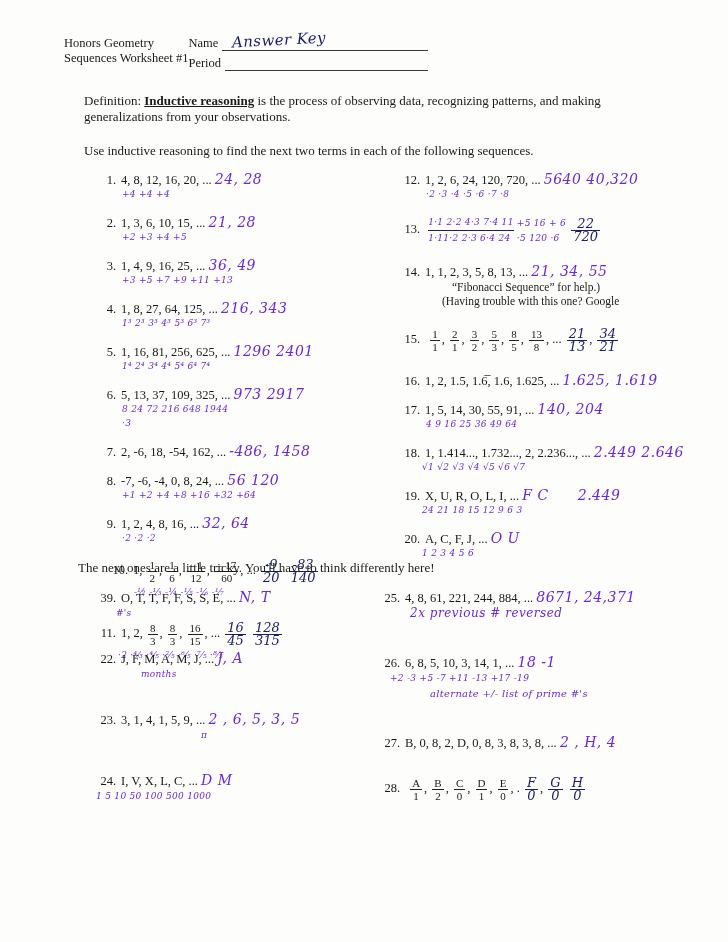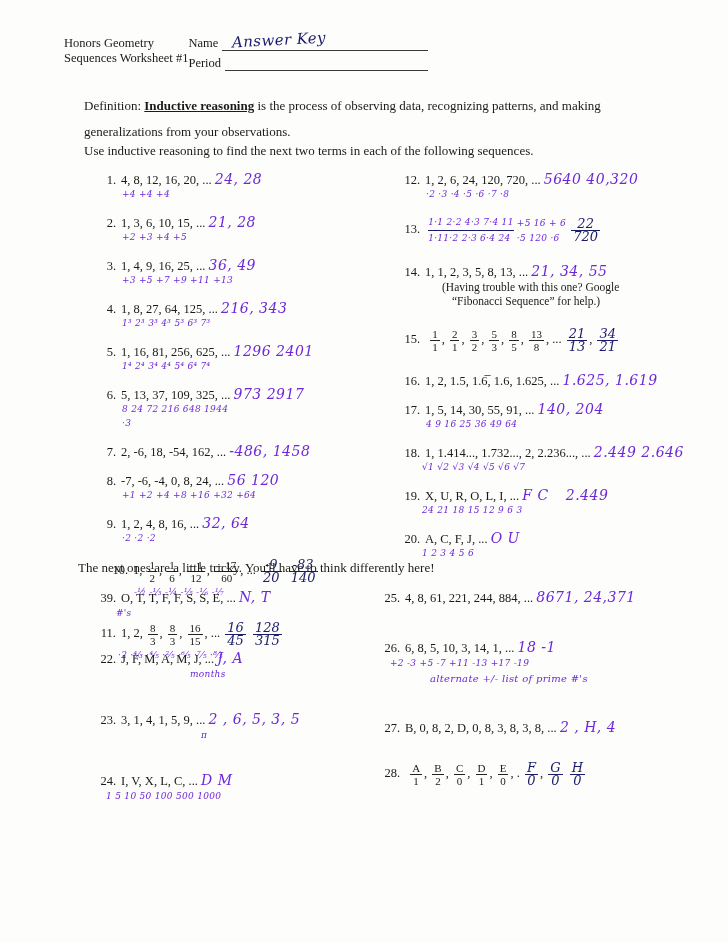--- a/index.html
+++ b/index.html
@@ -64,21 +64,21 @@
     letter-spacing: 0.4px;
   }
 
   
   .definition {
     position: absolute;
     top: 93px;
     left: 84px;
     width: 560px;
     font-size: 13px;
-    line-height: 26px;
+    line-height: 16px;
   }
   .definition .u { text-decoration: underline; font-weight: bold; }
   .instructions {
     position: absolute;
     top: 143px;
     left: 84px;
     width: 580px;
     font-size: 13px;
   }
 
@@ -298,22 +298,22 @@
       <span style="display:inline-block;vertical-align:middle;">
         <span class="hw hw-small" style="display:block;">+5     16        + 6</span>
         <span class="hw hw-small" style="display:block;">·5    120      ·6</span>
       </span>
       <span class="frac hwf"><span class="n">22</span><span class="d">720</span></span>
     </div>
 
     <div class="item" style="margin-bottom:20px;">
       <span class="num">14.</span><span class="body">1, 1, 2, 3, 5, 8, 13, ...</span>
       <span class="hw hw-main">21, 34, 55</span>
+      <div class="note" style="margin-left:52px;">“Fibonacci Sequence” for help.)</div>
       <div class="note" style="margin-left:42px;">(Having trouble with this one?  Google</div>
-      <div class="note" style="margin-left:52px;">“Fibonacci Sequence” for help.)</div>
     </div>
 
     <div class="item" style="margin-bottom:20px;">
       <span class="num">15.</span>
       <span class="frac"><span class="n">1</span><span class="d">1</span></span>,
       <span class="frac"><span class="n">2</span><span class="d">1</span></span>,
       <span class="frac"><span class="n">3</span><span class="d">2</span></span>,
       <span class="frac"><span class="n">5</span><span class="d">3</span></span>,
       <span class="frac"><span class="n">8</span><span class="d">5</span></span>,
       <span class="frac"><span class="n">13</span><span class="d">8</span></span><span>, ...</span>
@@ -334,21 +334,21 @@
 
     <div class="item">
       <span class="num">18.</span><span class="body">1, 1.414..., 1.732..., 2, 2.236..., ...</span>
       <span class="hw hw-main">2.449      2.646</span>
       <div class="hw hw-small" style="margin-left:22px;margin-top:-1px;">√1  √2     √3     √4   √5        √6        √7</div>
     </div>
 
     <div class="item">
       <span class="num">19.</span><span class="body">X, U, R, O, L, I, ...</span>
       <span class="hw hw-main">F    C</span>
-      <span class="hw hw-main" style="margin-left:14px;">2.449</span>
+      <span class="hw hw-main" style="margin-left:26px;">2.449</span>
       <div class="hw hw-small" style="margin-left:22px;margin-top:-1px;">24  21  18  15 12  9   6      3</div>
     </div>
 
     <div class="item">
       <span class="num">20.</span><span class="body">A, C, F, J, ...</span>
       <span class="hw hw-main">O     U</span>
       <div class="hw hw-small" style="margin-left:22px;margin-top:-1px;">1    2    3     4     5    6</div>
     </div>
 
   </div>
@@ -357,38 +357,39 @@
 
   <div class="col-left2">
     <div class="item2">
       <span class="num">39.</span><span class="body">O, T, T, F, F, S, S, E, ...</span>
       <span class="hw hw-main">N,  T</span>
       <div class="hw hw-small" style="margin-left:20px;">#'s</div>
     </div>
     <div class="item2">
       <span class="num">22.</span><span class="body">J, F, M, A, M, J, ...</span>
       <span class="hw hw-main">J,  A</span>
-      <div class="hw hw-small" style="margin-left:94px;">months</div>
+      <div class="hw hw-small" style="margin-left:45px;">months</div>
     </div>
     <div class="item2">
       <span class="num">23.</span><span class="body">3, 1, 4, 1, 5, 9, ...</span>
       <span class="hw hw-main">2 , 6, 5, 3, 5</span>
       <div class="hw hw-small" style="margin-left:105px;">π</div>
     </div>
     <div class="item2">
       <span class="num">24.</span><span class="body">I, V, X, L, C, ...</span>
       <span class="hw hw-main">D        M</span>
-      <div class="hw hw-small" style="margin-left:10px;">1  5  10  50 100        500      1000</div>
+      <div class="hw hw-small" style="margin-left:0;">1  5  10  50 100        500      1000</div>
     </div>
   </div>
 
   <div class="col-right2">
     <div class="item2" style="margin-bottom:34px;">
       <span class="num">25.</span><span class="body">4, 8, 61, 221, 244, 884, ...</span>
       <span class="hw hw-main">8671,  24,371</span>
+      <div class="hw hw-main" style="margin-left:30px;font-size:12px;">2x  previous  #  reversed</div>
     </div>
     <div class="item2" style="margin-bottom:34px;">
       <span class="num">26.</span><span class="body">6, 8, 5, 10, 3, 14, 1, ...</span>
       <span class="hw hw-main">18    -1</span>
       <div class="hw hw-small" style="margin-left:10px;">+2 -3 +5 -7 +11 -13 +17    -19</div>
       <div class="hw hw-small" style="margin-left:50px;font-size:10px;">alternate +/- list of prime #'s</div>
     </div>
     <div class="item2" style="margin-bottom:26px;">
       <span class="num">27.</span><span class="body">B, 0, 8, 2, D, 0, 8, 3, 8, 3, 8, ...</span>
       <span class="hw hw-main">2 ,  H, 4</span>

